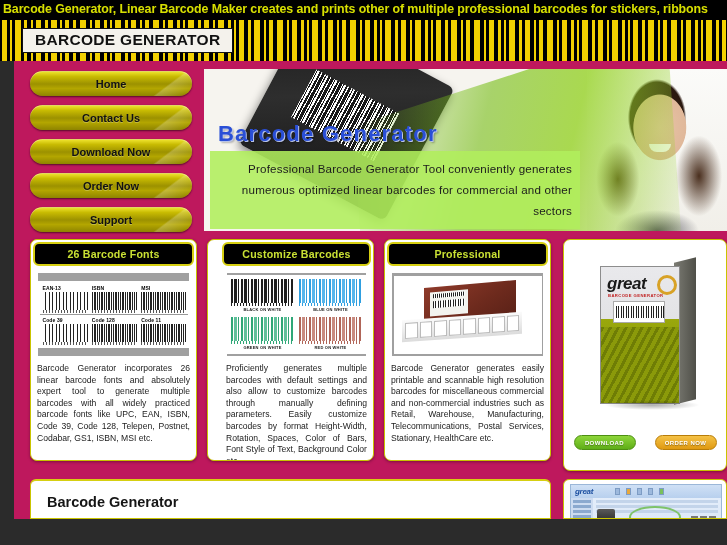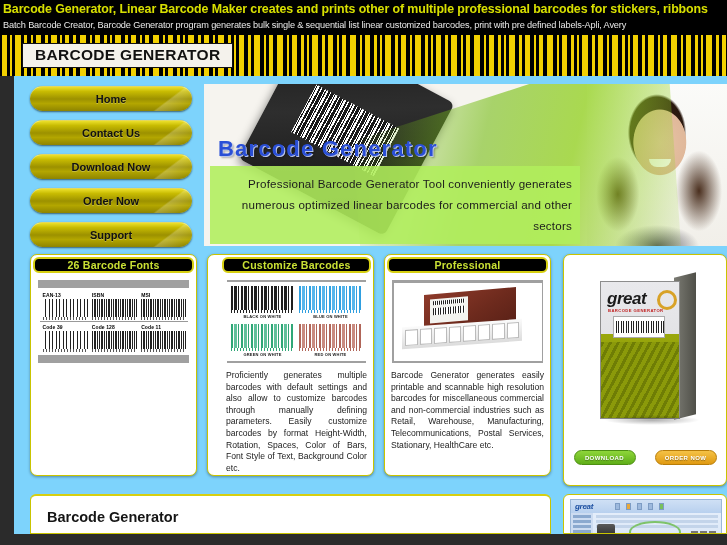--- a/index.html
+++ b/index.html
@@ -33,21 +33,21 @@
   }
   .barcode-title-box span {
     font-size:15.5px; font-weight:bold; color:#111; letter-spacing:0.3px;
     font-family:"Liberation Sans", sans-serif;
   }
 
   
   .body-wrap { position:relative; width:727px; height:458px; background:#2b2b2b; }
   .content-area {
     position:absolute; left:14px; top:0; width:713px; height:458px;
-    background:#7dd3fc;
+    background:#be185d;
   }
 
   
   .leftnav { position:absolute; left:16px; top:10px; width:162px; }
   .navbtn {
     width:162px; height:25px; margin-bottom:9px; border-radius:13px;
     background:linear-gradient(to bottom,#c9b600 0%,#e8dc26 6%,#c8bb02 22%,#9c9100 52%,#b3a600 70%,#8e8400 100%);
     box-shadow: 0 1px 2px rgba(0,0,0,.55), inset 0 1px 0 rgba(255,255,255,.35);
     position:relative; overflow:hidden; cursor:pointer;
     display:flex; align-items:center; justify-content:center;
@@ -121,22 +121,22 @@
   .panel {
     position:absolute; top:0; width:167px; height:222px;
     border:1px solid #c9c400; border-radius:7px; background:#ffffff;
     box-shadow:0 1px 3px rgba(0,0,0,.35);
     display:flex; flex-direction:column; overflow:hidden;
   }
   .panel.p1{ left:0; }
   .panel.p2{ left:177px;padding-left:12px; }
   .panel.p3{ left:354px; }
   .panel-head{
-    height:16px; background:#000; border:2px solid #d6cf11; border-radius:6px;
-    margin:2px; display:flex; align-items:flex-start; justify-content:center; flex:none;
+    height:24px; background:#000; border:2px solid #d6cf11; border-radius:6px;
+    margin:2px; display:flex; align-items:center; justify-content:center; flex:none;
   }
   .panel-head span{ font-size:10.6px; font-weight:bold; color:#c9e034; letter-spacing:.2px; }
   .panel-img{
     margin:5px 7px 4px 7px; height:83px; background:#a0a0a0;
     display:flex; align-items:center; justify-content:center; flex:none; overflow:hidden;
   }
   .panel-body{ padding:3px 6px 6px 6px; flex:1; }
   .panel-body p{
     font-size:8.6px; line-height:11.6px; color:#1b1b1b; text-align:justify;
   }
@@ -269,21 +269,20 @@
     border:2px solid #7ec36a; border-radius:50%; border-bottom-color:transparent;
   }
 </style>
 </head>
 <body>
 
 <div id="page">
 
   <div class="seo-band">
     <div class="seo-line1">Barcode Generator, Linear Barcode Maker creates and prints other of multiple professional barcodes for stickers, ribbons</div>
-    <div class="seo-line2">Batch Barcode Creator, Barcode Generator program generates bulk single &amp; sequential list linear customized barcodes, print with pre defined labels-Apli, Avery</div>
   </div>
 
   <div class="barcode-header">
     <svg class="bars" viewBox="0 0 727 41" preserveAspectRatio="none">
       <rect x="0" y="0" width="727" height="41" fill="#000"></rect>
       <g fill="#f2d001">
         <rect x="2" y="0" width="5" height="41"></rect>
           <rect x="10" y="0" width="2" height="41"></rect>
         <rect x="15" y="0" width="6" height="41"></rect>
           <rect x="24" y="0" width="3" height="41"></rect>
@@ -464,20 +463,23 @@
                   <div class="bcnum"></div>
                 </div>
                 <div class="bccell">
                   <b>Code 11</b>
                   <div class="bcbars bc-dense"></div>
                   <div class="bcnum"></div>
                 </div>
               </div>
             </div>
           </div>
+          <div class="panel-body">
+            <p>Barcode Generator incorporates 26 linear barcode fonts and absolutely expert tool to generate multiple barcodes with all widely practiced barcode fonts like UPC, EAN, ISBN, Code 39, Code 128, Telepen, Postnet, Codabar, GS1, ISBN, MSI etc.</p>
+          </div>
         </article>
 
         <article class="panel p2">
           <div class="panel-head">
             <span>Customize Barcodes</span>
           </div>
           <div class="panel-img">
             <div class="cgrid">
               <div class="ccell" style="color:#1f1f1f">
                 <div class="cbars" style="background:repeating-linear-gradient(to right,#1f1f1f 0 2px,#fff 2px 3px,#1f1f1f 3px 6px,#fff 6px 7px,#1f1f1f 7px 8px,#fff 8px 10px)"></div>

